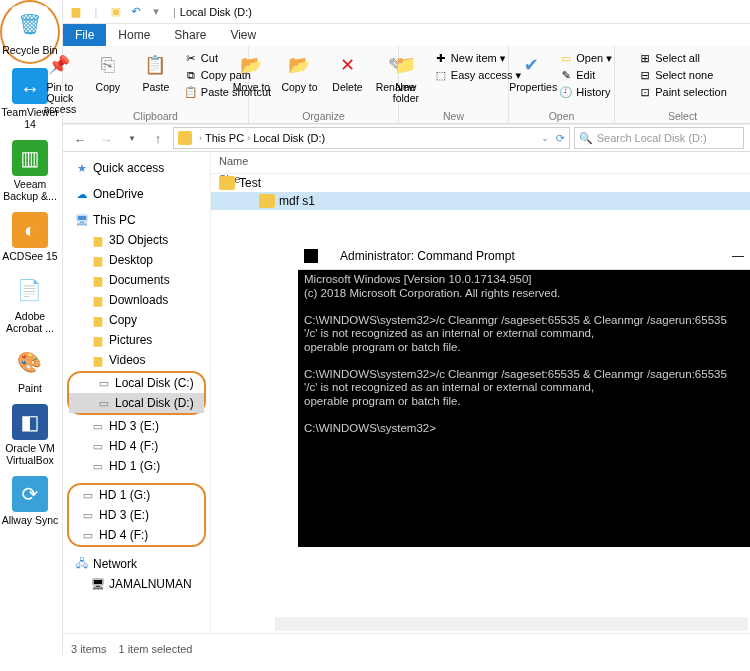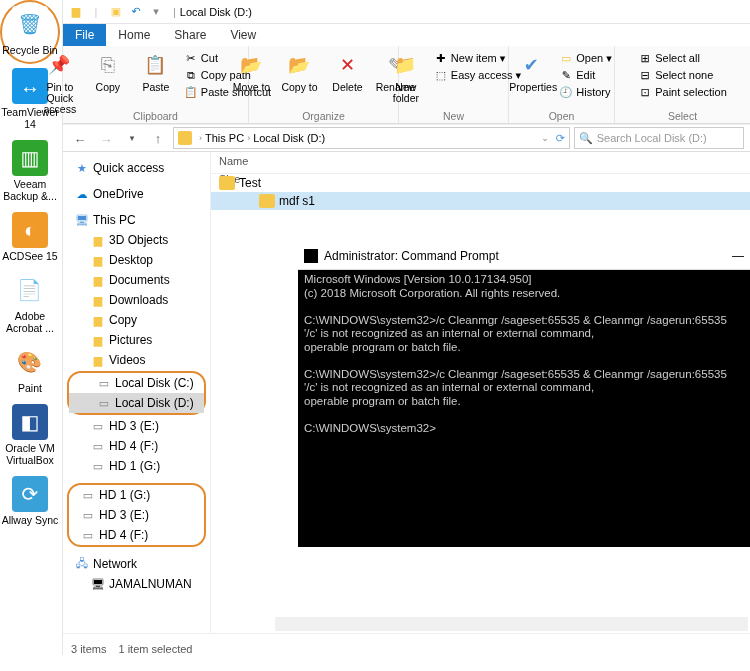--- a/index.html
+++ b/index.html
@@ -61,21 +61,21 @@
 .colhead .cs { width: 60px; padding: 3px 8px; }
 .row { display: flex; align-items: flex-end; gap: 4px; padding: 2px 8px; font-size: 12px; }
 .row.sel { background: #cde6f7; padding-left: 48px; }
 .row .fi { width: 16px; height: 14px; background: #f5c84c; border-radius: 2px; }
 
 
 .status { position: absolute; left: 0; right: 0; bottom: 0; height: 22px; border-top: 1px solid #eee; display: flex; align-items: flex-end; padding: 0 8px; font-size: 11px; color: #555; gap: 12px; }
 
 
 .cmd { position: absolute; left: 298px; top: 242px; width: 452px; height: 305px; background: #000; color: #ccc; font-family: Consolas, monospace; font-size: 11.5px; }
-.cmd-title { height: 28px; background: #fff; color: #000; display: flex; align-items: center; padding: 0 6px; gap: 6px; font-family: "Segoe UI"; font-size: 12px; border-bottom: 1px solid #ddd; }
+.cmd-title { height: 28px; background: #fff; color: #000; display: flex; align-items: center; padding: 0 6px; gap: 22px; font-family: "Segoe UI"; font-size: 12px; border-bottom: 1px solid #ddd; }
 .cmd-title .cti { width: 14px; height: 14px; background: #000; display: inline-block; }
 .cmd-title .spacer { flex: 1; }
 .cmd-body { padding: 3px 6px; white-space: pre-wrap; line-height: 13.5px; }
 
 
 .hscroll { position: absolute; left: 212px; right: 2px; bottom: 24px; height: 14px; background: #f0f0f0; }
 </style>
 </head>
 <body>
 

